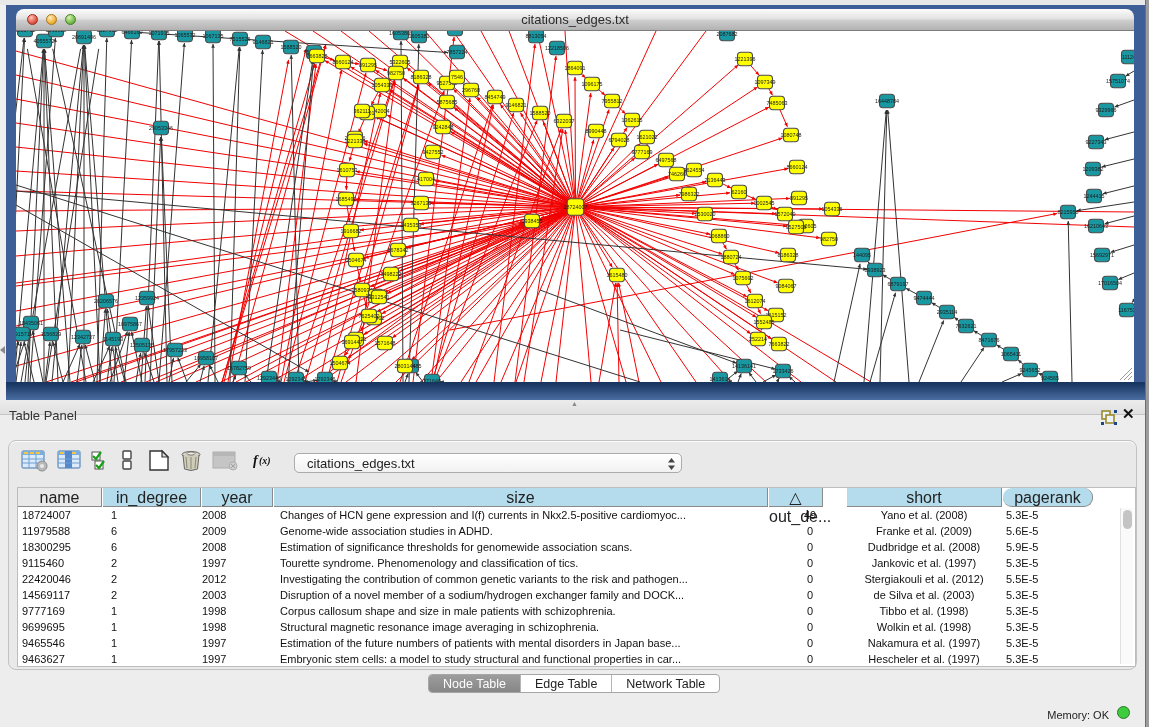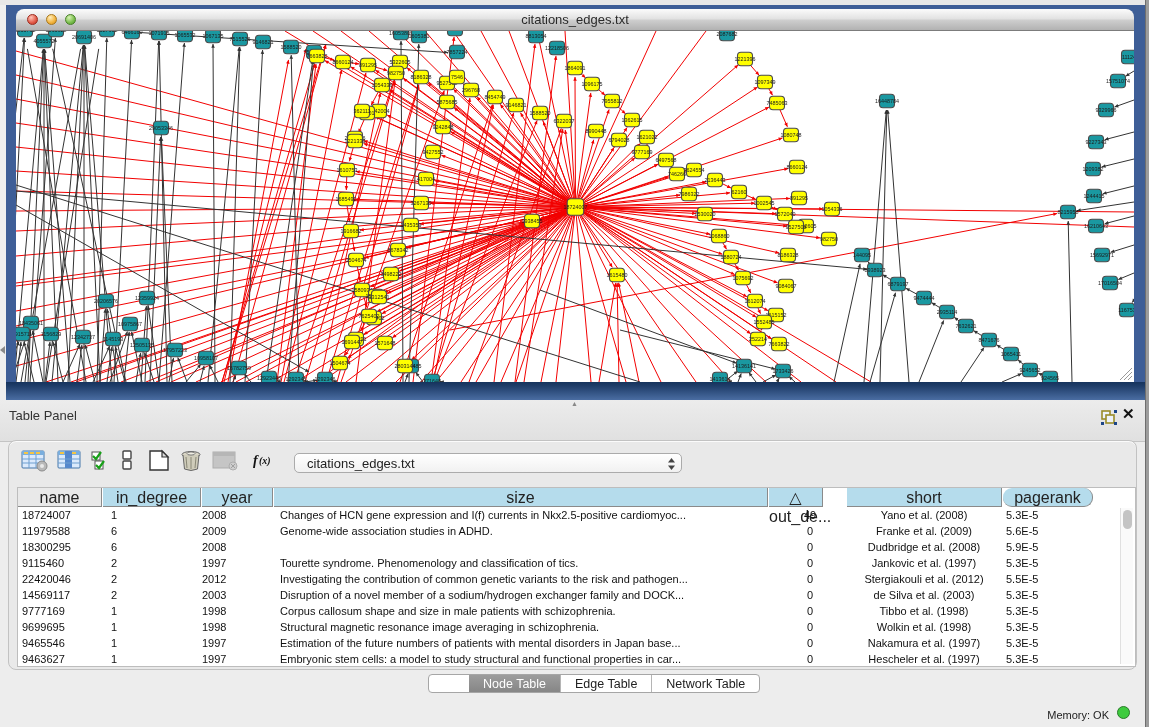--- a/index.html
+++ b/index.html
@@ -15,21 +15,21 @@
 .tl { position:absolute; top:5px; width:11px; height:11px; border-radius:50%; }
 .tl.r { left:11px; background:radial-gradient(circle at 35% 28%, #ffc4b8, #e25b49 60%, #b93526); border:1px solid #9e2b1e;}
 .tl.y { left:30px; background:radial-gradient(circle at 35% 28%, #ffeebc, #f2b33d 60%, #cf9020); border:1px solid #a9771b;}
 .tl.g { left:49px; background:radial-gradient(circle at 35% 28%, #d8f3b4, #79bd4c 60%, #539e2e); border:1px solid #477f27;}
 .canvas { position:absolute; left:16px; top:31px; width:1118px; height:351px; background:#fff; overflow:hidden; }
 .leftstrip { position:absolute; left:0; top:5px; width:6px; height:395px; background:#efefef; }
 .topstrip { position:absolute; left:0; top:0; width:1149px; height:5px; background:#e8e8e8; }
 .rstrip { position:absolute; left:1145px; top:0; width:4px; height:727px; background:#9c9c9c; border-left:1px solid #6e6e6e; }
 
 .tpanel { position:absolute; left:0; top:400px; width:1145px; height:327px; background:#ededed; }
-.tpbar { position:absolute; left:0; top:0; width:100%; height:42px;
+.tpbar { position:absolute; left:0; top:0; width:100%; height:15px;
   background:linear-gradient(#ececec,#e0e0e0); border-bottom:1px solid #c4c4c4; }
 .tpbar .t { position:absolute; left:9px; top:8px; font-size:13px; color:#333; }
 .xicon { position:absolute; left:1122px; top:5px; font-size:15px; font-weight:bold; color:#111; }
 .ficon { position:absolute; left:1101px; top:10px; width:16px; height:15px; }
 .container { position:absolute; left:8px; top:40px; width:1129px; height:230px;
   background:#e9e9e9; border:1px solid #c2c2c2; border-radius:8px;
   box-shadow:inset 0 1px 0 #fbfbfb; }
 .toolbar { position:absolute; left:4px; top:8px; height:26px; width:100%; }
 .dd { position:absolute; left:281px; top:4px; width:388px; height:20px;
   border:1px solid #ababab; border-radius:5px;
@@ -46,21 +46,21 @@
 .c0 { left:4px; width:80px; } .c1 { left:93px; width:90px; }
 .c2 { left:184px; width:70px; } .c3 { left:262px; width:488px; }
 .c4 { left:756px; width:72px;text-align:center; } .c5 { left:828px; width:156px; text-align:center; }
 .c6 { left:988px; width:90px; }
 .vsb { position:absolute; right:2px; top:20px; bottom:2px; width:13px; background:#fafafa; border-left:1px solid #e0e0e0;}
 .vsb .th2 { position:absolute; left:2px; top:2px; width:9px; height:19px; background:#c4c4c4; border-radius:5px; }
 .tabs { position:absolute; left:428px; top:274px; height:19px; display:flex;
   border:1px solid #a6a6a6; border-radius:4px; overflow:hidden; background:#fff;
   font-size:12.5px; }
 .tab { padding:0 14px; line-height:18px; color:#222; border-right:1px solid #b5b5b5; }
-.tab.sel { background:linear-gradient(#9d9d9d,#868686); color:#fff;margin-left:40px; }
+.tab.sel { background:linear-gradient(#9d9d9d,#868686); color:#fff; }
 .tab:last-child { border-right:none; }
 .mem { position:absolute; right:36px; top:309px; font-size:11px; color:#222; }
 .memdot { position:absolute; right:15px; top:306px; width:13px; height:13px; border-radius:50%;
   background:#3ecb3e; border:1.5px solid #2a7a2a; }
 .caret { position:absolute; left:571px; top:0px; font-size:7px; color:#888; }
 </style></head>
 <body>
 <div class="desktop"></div>
 <div class="botband"></div>
 <div class="titlebar">
@@ -1053,20 +1053,21 @@
             <div class="c2">2009</div>
             <div class="c3">Genome-wide association studies in ADHD.</div>
             <div class="c4">0</div>
             <div class="c5">Franke et al. (2009)</div>
             <div class="c6">5.6E-5</div>
           </div>
           <div class="trow">
             <div class="c0">18300295</div>
             <div class="c1">6</div>
             <div class="c2">2008</div>
+            <div class="c3">Estimation of significance thresholds for genomewide association scans.</div>
             <div class="c4">0</div>
             <div class="c5">Dudbridge et al. (2008)</div>
             <div class="c6">5.9E-5</div>
           </div>
           <div class="trow">
             <div class="c0">9115460</div>
             <div class="c1">2</div>
             <div class="c2">1997</div>
             <div class="c3">Tourette syndrome. Phenomenology and classification of tics.</div>
             <div class="c4">0</div>

